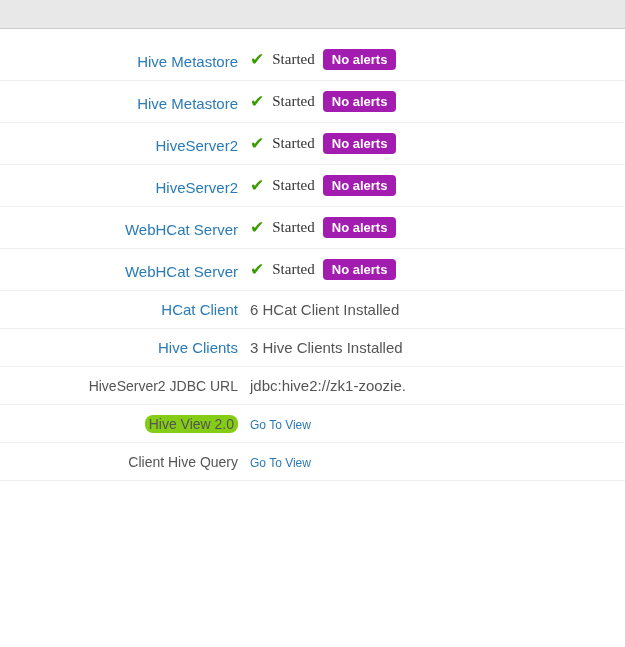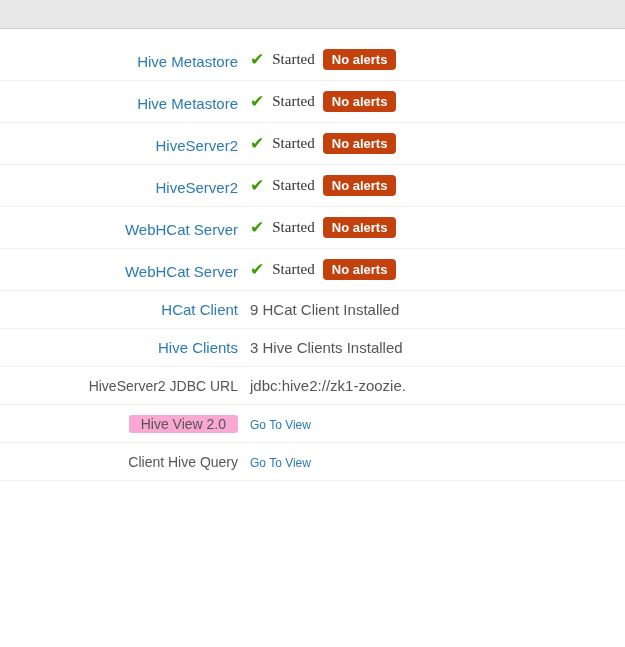--- a/index.html
+++ b/index.html
@@ -65,21 +65,21 @@
     }
 
     .check-icon {
       color: #3c9c00;
       font-size: 17px;
       display: inline-flex;
       align-items: center;
     }
 
     .no-alerts-badge {
-      background: #c2410c;
+      background: #a21caf;
       color: #fff;
       font-size: 13px;
       font-weight: bold;
       padding: 3px 9px;
       border-radius: 4px;
       display: inline-block;
     }
 
     .started-text {
       color: #333;
@@ -92,24 +92,24 @@
       font-size: 15px;
     }
 
     .go-to-view-link {
       color: #2a7ab8;
       text-decoration: none;
       font-size: 12px;
     }
 
     .hive-view-label-highlighted {
-      background: #f9a8d4;
+      background: #84cc16;
       color: #fff;
-      padding: 1px 12px;
-      border-radius: 3px;
+      padding: 1px 4px;
+      border-radius: 8px;
     }
   </style>
 </head>
 <body>
 
 <div class="header">
   <h1></h1>
 </div>
 
 <div class="summary-table" id="summary-table">
@@ -157,21 +157,21 @@
       <div class="row-label"><a href="#">WebHCat Server</a></div>
       <div class="row-value">
         <span class="check-icon">✔</span>
         <span class="started-text">Started</span>
         <span class="no-alerts-badge">No alerts</span>
       </div>
     </div>
     <div class="summary-row">
       <div class="row-label"><a href="#">HCat Client</a></div>
       <div class="row-value">
-        <span class="info-text">9 HCat Client Installed</span>
+        <span class="info-text">6 HCat Client Installed</span>
       </div>
     </div>
     <div class="summary-row">
       <div class="row-label"><a href="#">Hive Clients</a></div>
       <div class="row-value">
         <span class="info-text">3 Hive Clients Installed</span>
       </div>
     </div>
     <div class="summary-row">
       <div class="row-label"><span>HiveServer2 JDBC URL</span></div>

